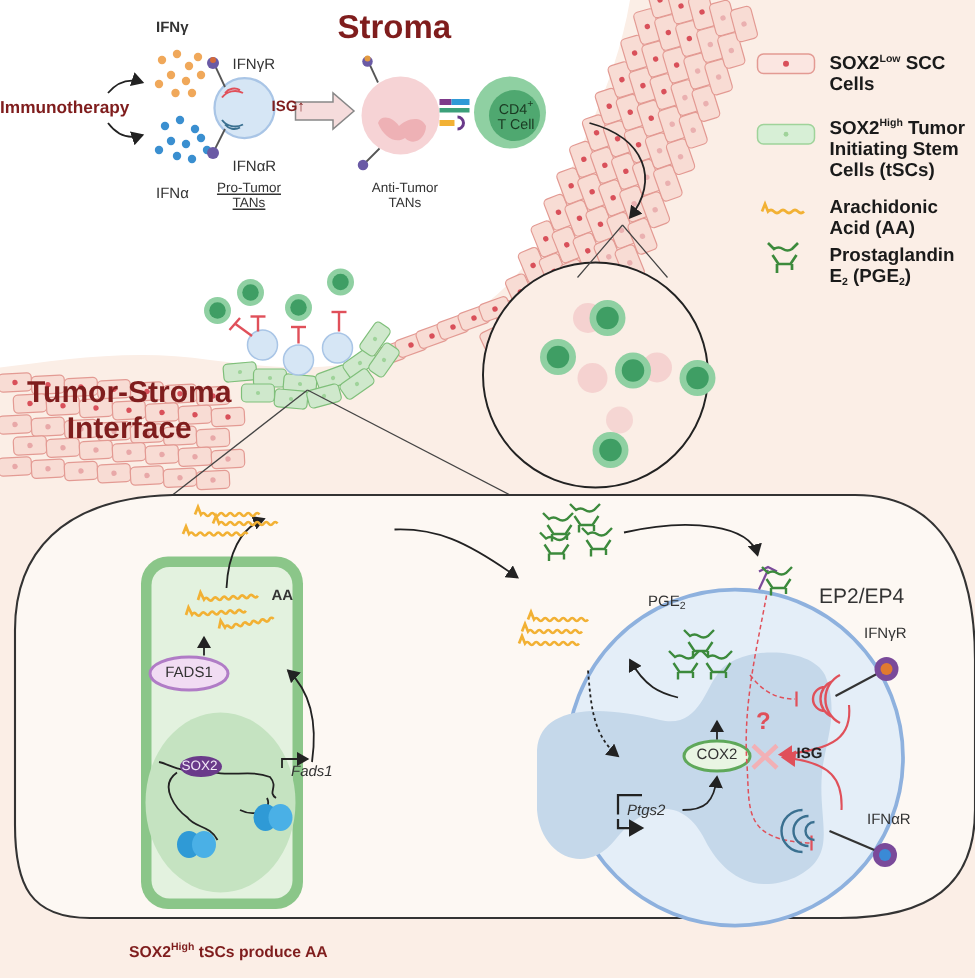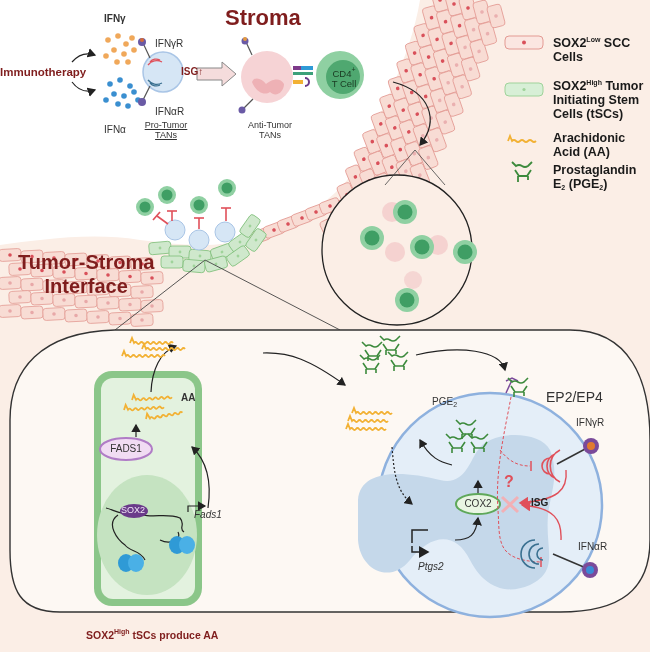--- a/index.html
+++ b/index.html
@@ -822,16 +822,16 @@
 <div class="lbl" style="left:101px;top:443px;font-size:10px;color:#333;width:50px;text-align:center;">FADS1</div>
 <div class="lbl" style="left:121px;top:506px;font-size:9px;color:#f0e6f6;">SOX2</div>
 <div class="lbl" style="left:194px;top:509px;font-size:10px;font-style:italic;color:#333;">Fads1</div>
 <div class="lbl b" style="left:86px;top:628px;font-size:10.5px;"><span>SOX2</span><sup class="s">High</sup><span> tSCs produce AA</span></div>
 
 <div class="lbl" style="left:432px;top:396px;font-size:10px;color:#333;"><span>PGE</span><sub class="s">2</sub></div>
 <div class="lbl" style="left:546px;top:390px;font-size:14px;color:#333;">EP2/EP4</div>
 <div class="lbl" style="left:576px;top:417px;font-size:10px;color:#333;">IFNγR</div>
 <div class="lbl" style="left:578px;top:541px;font-size:10px;color:#333;">IFNαR</div>
 <div class="lbl" style="left:462px;top:498px;font-size:10px;color:#333;width:32px;text-align:center;">COX2</div>
-<div class="lbl" style="left:418px;top:561px;font-size:10px;font-style:italic;color:#333;">Ptgs2</div>
+<div class="lbl" style="left:418px;top:535px;font-size:10px;font-style:italic;color:#333;">Ptgs2</div>
 <div class="lbl b" style="left:499px;top:497px;font-size:10px;color:#222;padding-left:32px;">ISG</div>
 <div class="lbl b" style="left:504px;top:473px;font-size:16px;color:#e0505a;">?</div>
 </div>
 
 </body></html>

